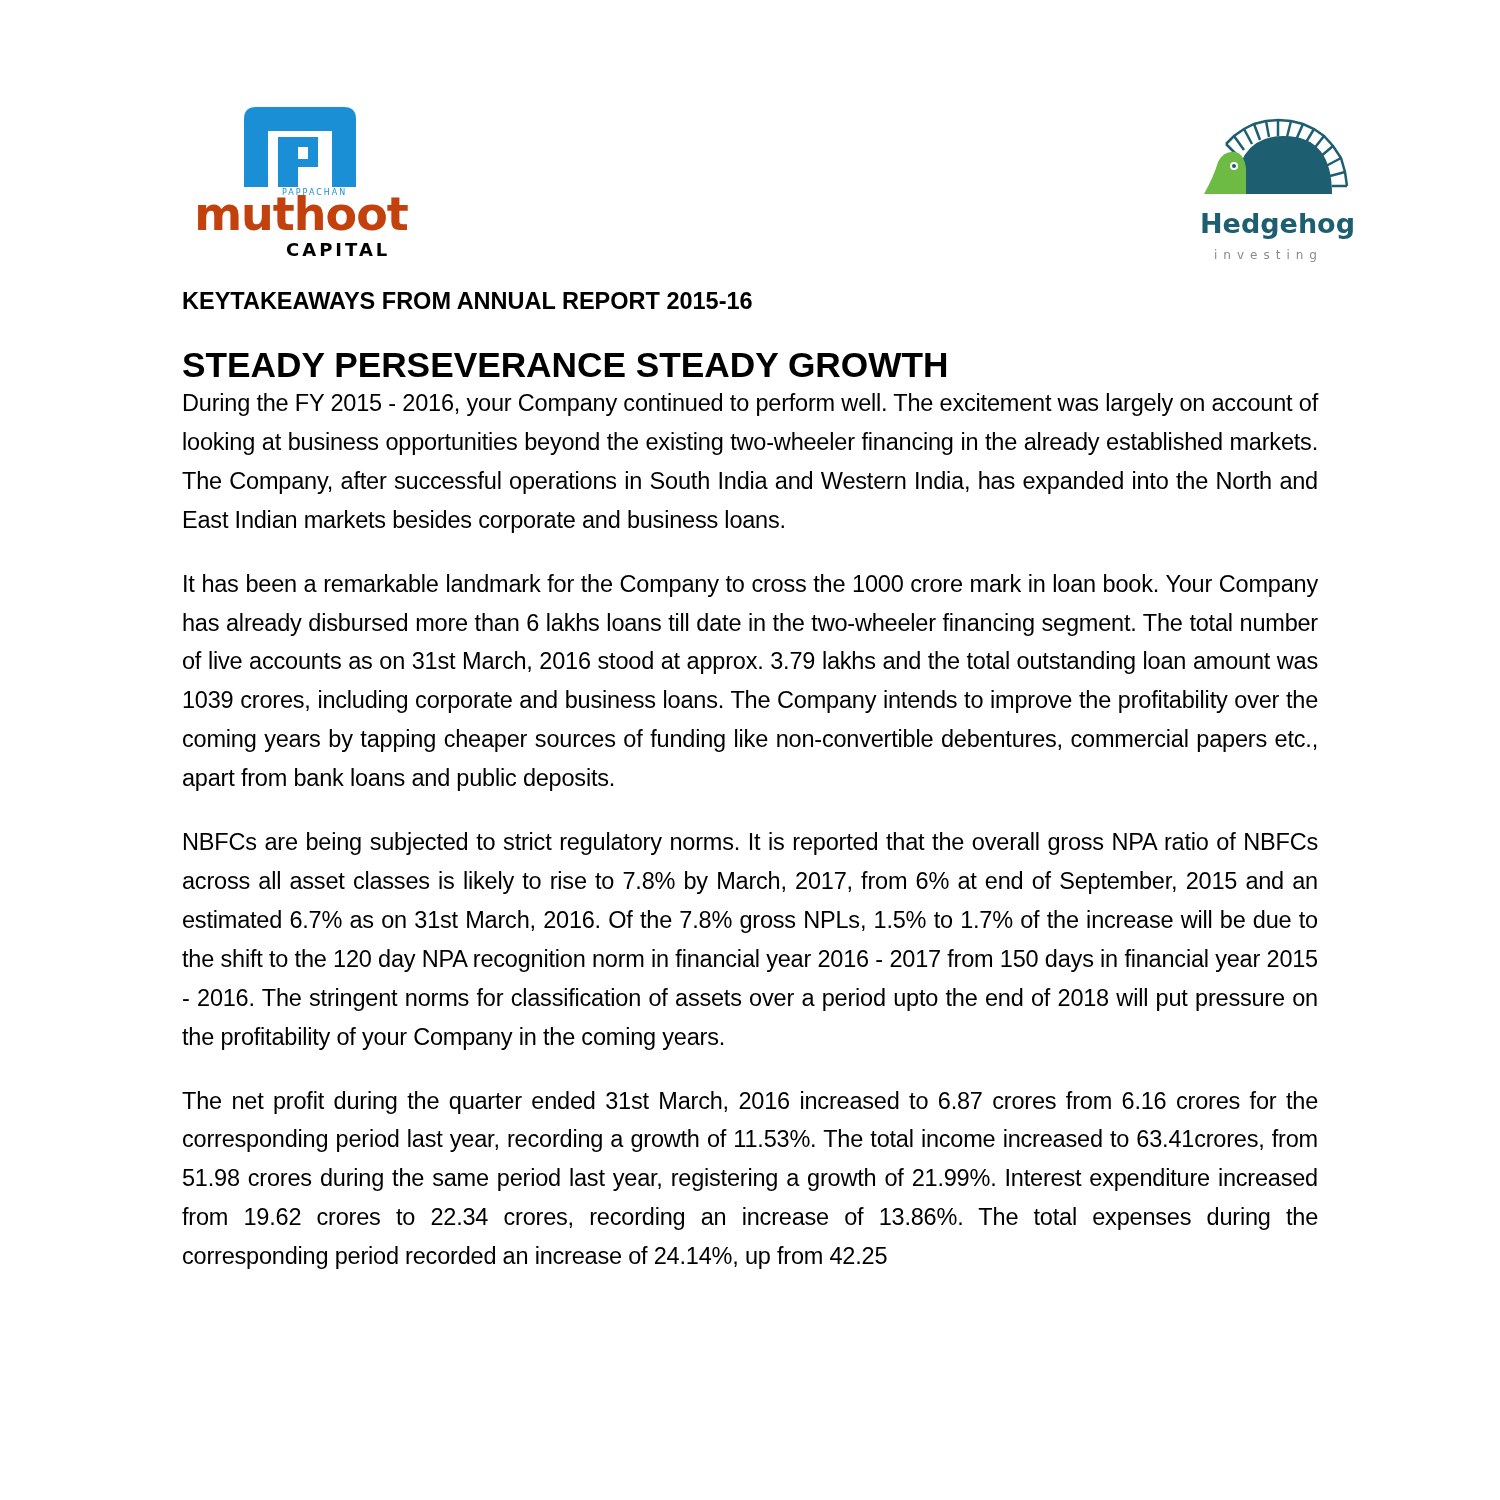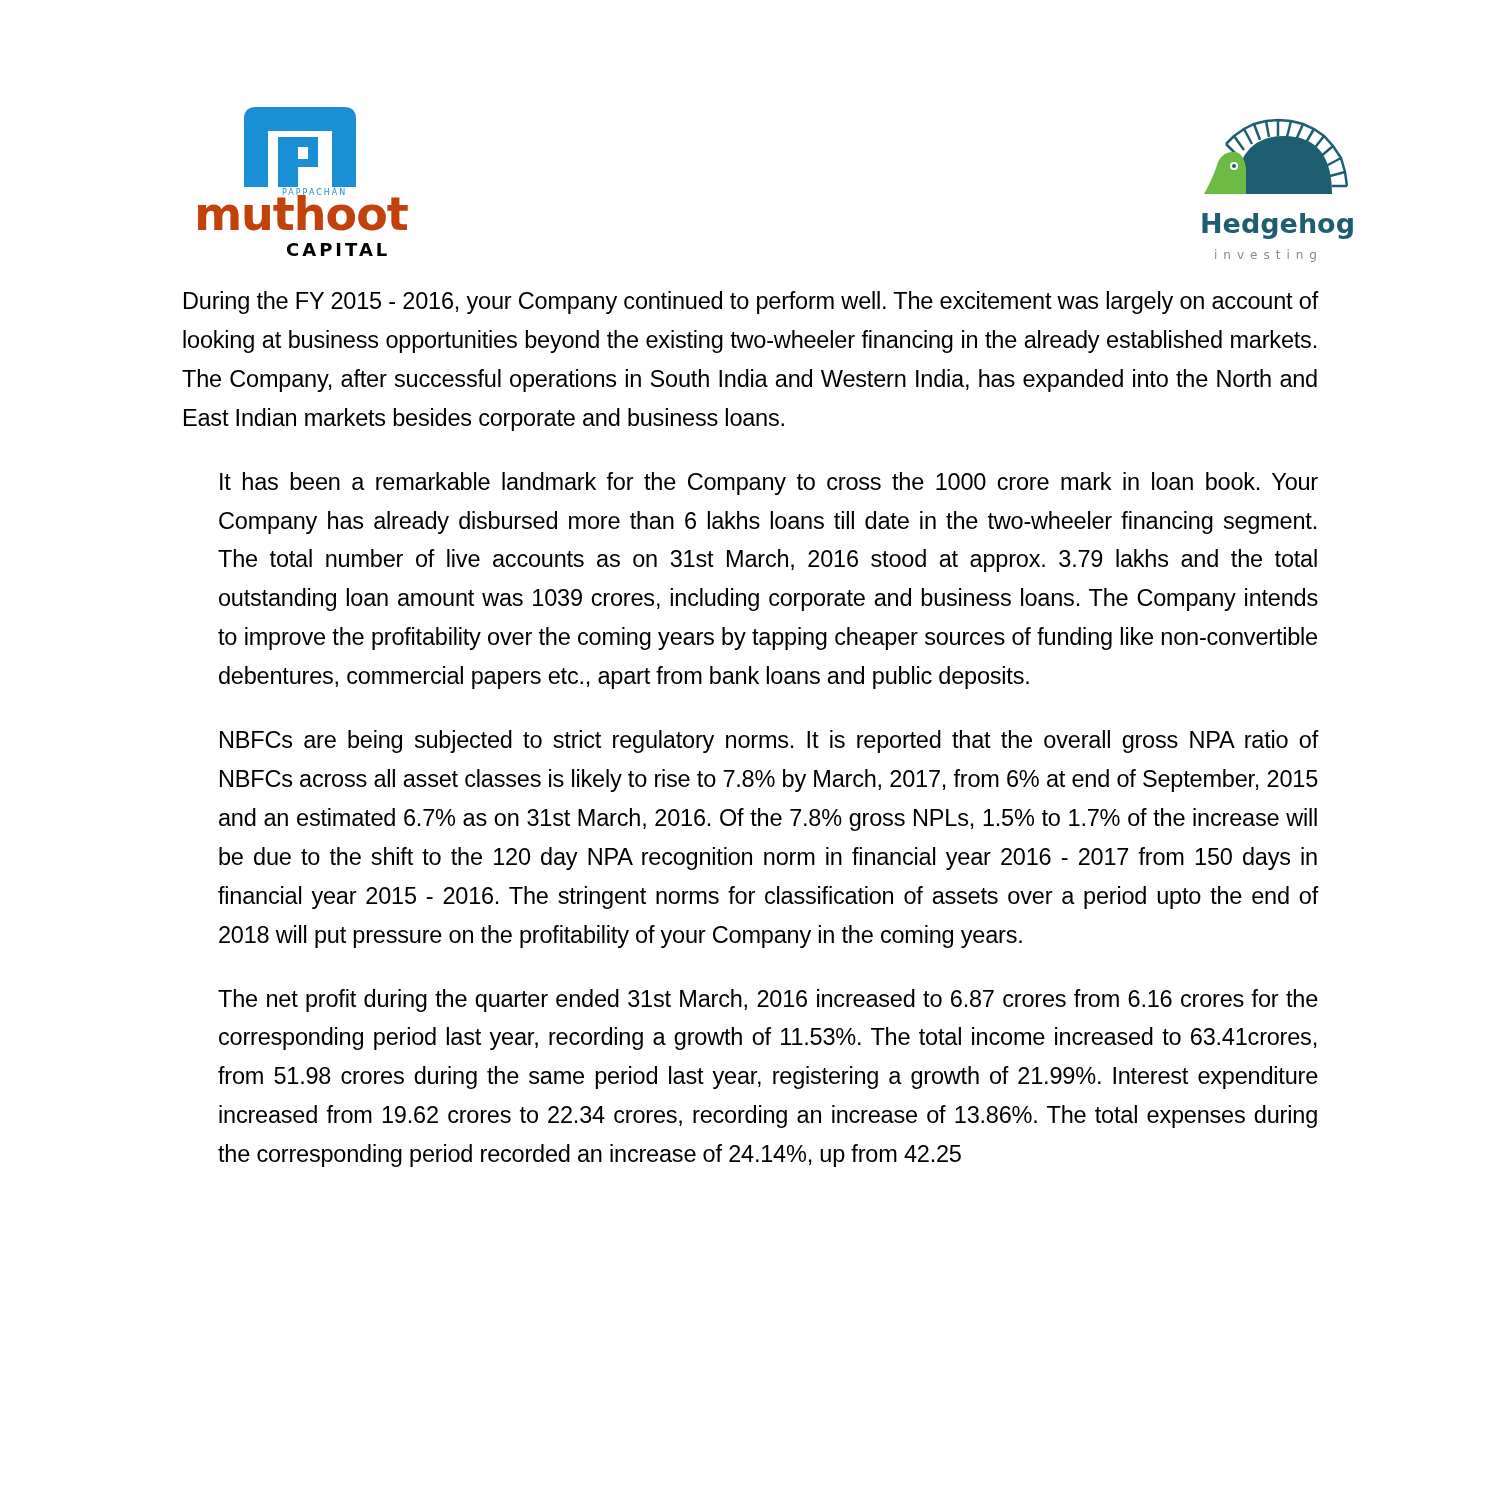--- a/index.html
+++ b/index.html
@@ -17,21 +17,21 @@
     font-family: "DejaVu Sans", sans-serif; font-weight: bold; font-size: 27px; color: #1d5e70; }
   .hh-sub { position: absolute; left: 18px; top: 132px; width: 130px; 
     font-family: "DejaVu Sans", sans-serif; font-size: 12px; letter-spacing: 6px; color: #8a8a8a; }
 
   
   .doc { position: absolute; left: 182px; top: 282px; width: 1136px;
     font-family: "Liberation Sans", sans-serif; font-size: 23.5px; line-height: 38.9px; }
   .title { font-weight: bold; margin: 0; font-size: 23.5px; line-height: 38px; }
   .subtitle { font-weight: bold; margin: 26px 0 0 0; line-height: 38px; }
   p { margin: 0; text-align: justify; letter-spacing: -0.2px; }
-  p + p { margin-top: 25px; margin-left: 36px; }
+  p + p { margin-top: 25px; }
 </style>
 </head>
 <body>
 
 <div class="page">
 
   <div class="logo-muthoot">
     <svg width="230" height="90" viewBox="0 0 230 90" style="position:absolute;left:0;top:0;">
       <path d="M58 82 L58 14 Q58 2 70 2 L158 2 Q170 2 170 14 L170 82 L146 82 L146 26 L82 26 L82 82 Z" fill="#1b8fd6"></path>
       <path d="M92 32 L132 32 L132 62 L112 62 L112 82 L92 82 Z" fill="#1b8fd6"></path>
@@ -67,19 +67,21 @@
 
       <path d="M8 78 Q18 60 22 46 Q28 34 40 36 Q48 38 50 52 L50 78 Z" fill="#6dbb45"></path>
       <circle cx="38" cy="50" r="4" fill="#ffffff"></circle>
       <circle cx="38" cy="50" r="2" fill="#1d5e70"></circle>
     </svg>
     <div class="hh-word">Hedgehog</div>
     <div class="hh-sub">investing</div>
   </div>
 
   <div class="doc">
+    <h1 class="title">KEYTAKEAWAYS FROM  ANNUAL REPORT 2015-16</h1>
+    <h2 class="subtitle">STEADY PERSEVERANCE STEADY GROWTH</h2>
     <p>During the FY 2015 - 2016, your Company continued to perform well. The excitement was largely on account of looking at business opportunities beyond the existing two-wheeler financing in the already established markets. The Company, after successful operations in South India and Western India, has expanded into the North and East Indian markets besides corporate and business loans.</p>
     <p>It has been a remarkable landmark for the Company to cross the 1000 crore mark in loan book. Your Company has already disbursed more than 6 lakhs loans till date in the two-wheeler financing segment. The total number of live accounts as on 31st March, 2016 stood at approx. 3.79 lakhs and the total outstanding loan amount was 1039 crores, including corporate and business loans. The Company intends to improve the profitability over the coming years by tapping cheaper sources of funding like non-convertible debentures, commercial papers etc., apart from bank loans and public deposits.</p>
     <p>NBFCs are being subjected to strict regulatory norms. It is reported that the overall gross NPA ratio of NBFCs across all asset classes is likely to rise to 7.8% by March, 2017, from 6% at end of September, 2015 and an estimated 6.7% as on 31st March, 2016. Of the 7.8% gross NPLs, 1.5% to 1.7% of the increase will be due to the shift to the 120 day NPA recognition norm in financial year 2016 - 2017 from 150 days in financial year 2015 - 2016. The stringent norms for classification of assets over a period upto the end of 2018 will put pressure on the profitability of your Company in the coming years.</p>
     <p>The net profit during the quarter ended 31st March, 2016 increased to 6.87 crores from 6.16 crores for the corresponding period last year, recording a growth of 11.53%. The total income increased to 63.41crores, from 51.98 crores during the same period last year, registering a growth of 21.99%. Interest expenditure increased from 19.62 crores to 22.34 crores, recording an increase of 13.86%. The total expenses during the corresponding period recorded an increase of 24.14%, up from 42.25</p>
   </div>
 
 </div>
 
 </body></html>

